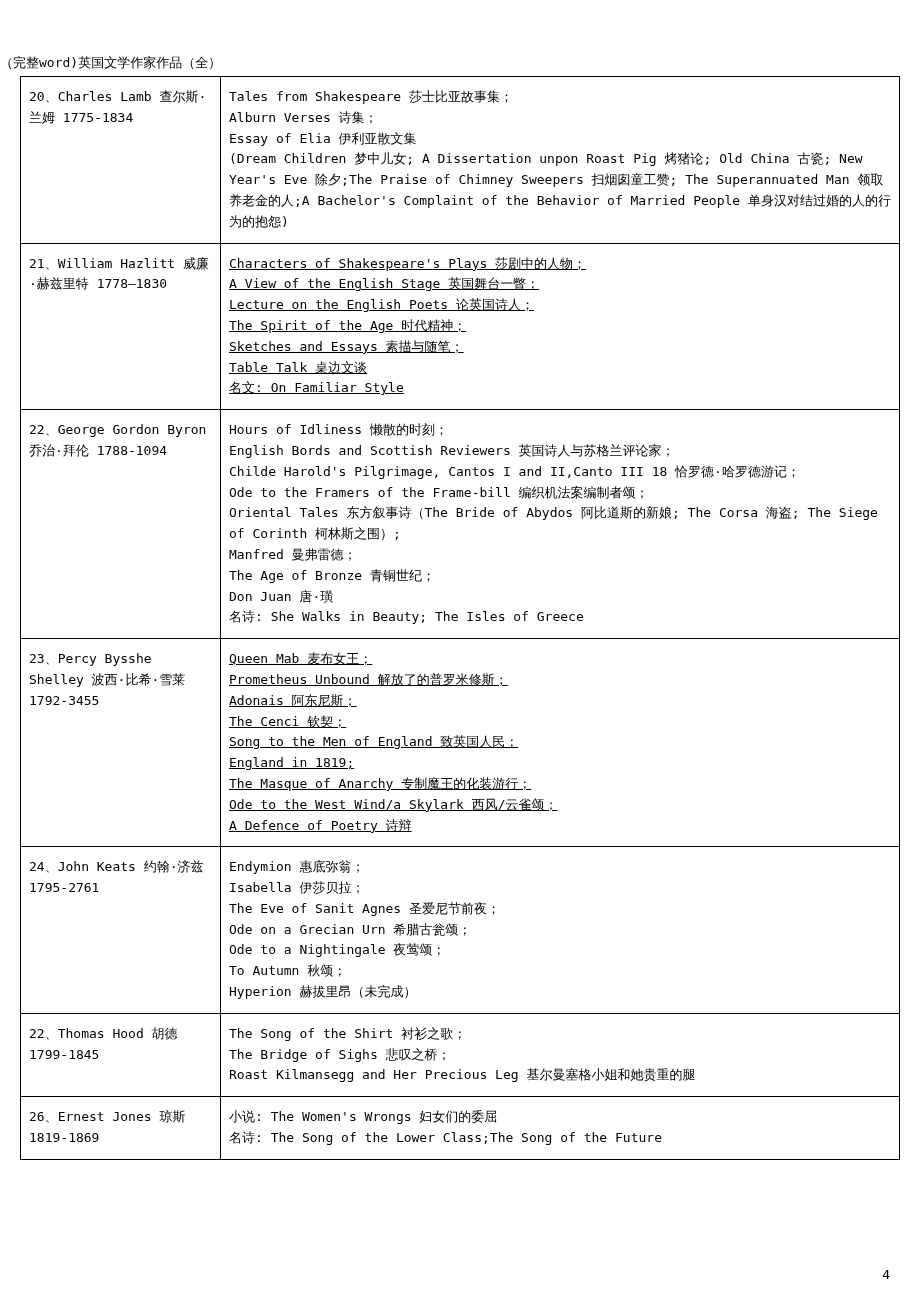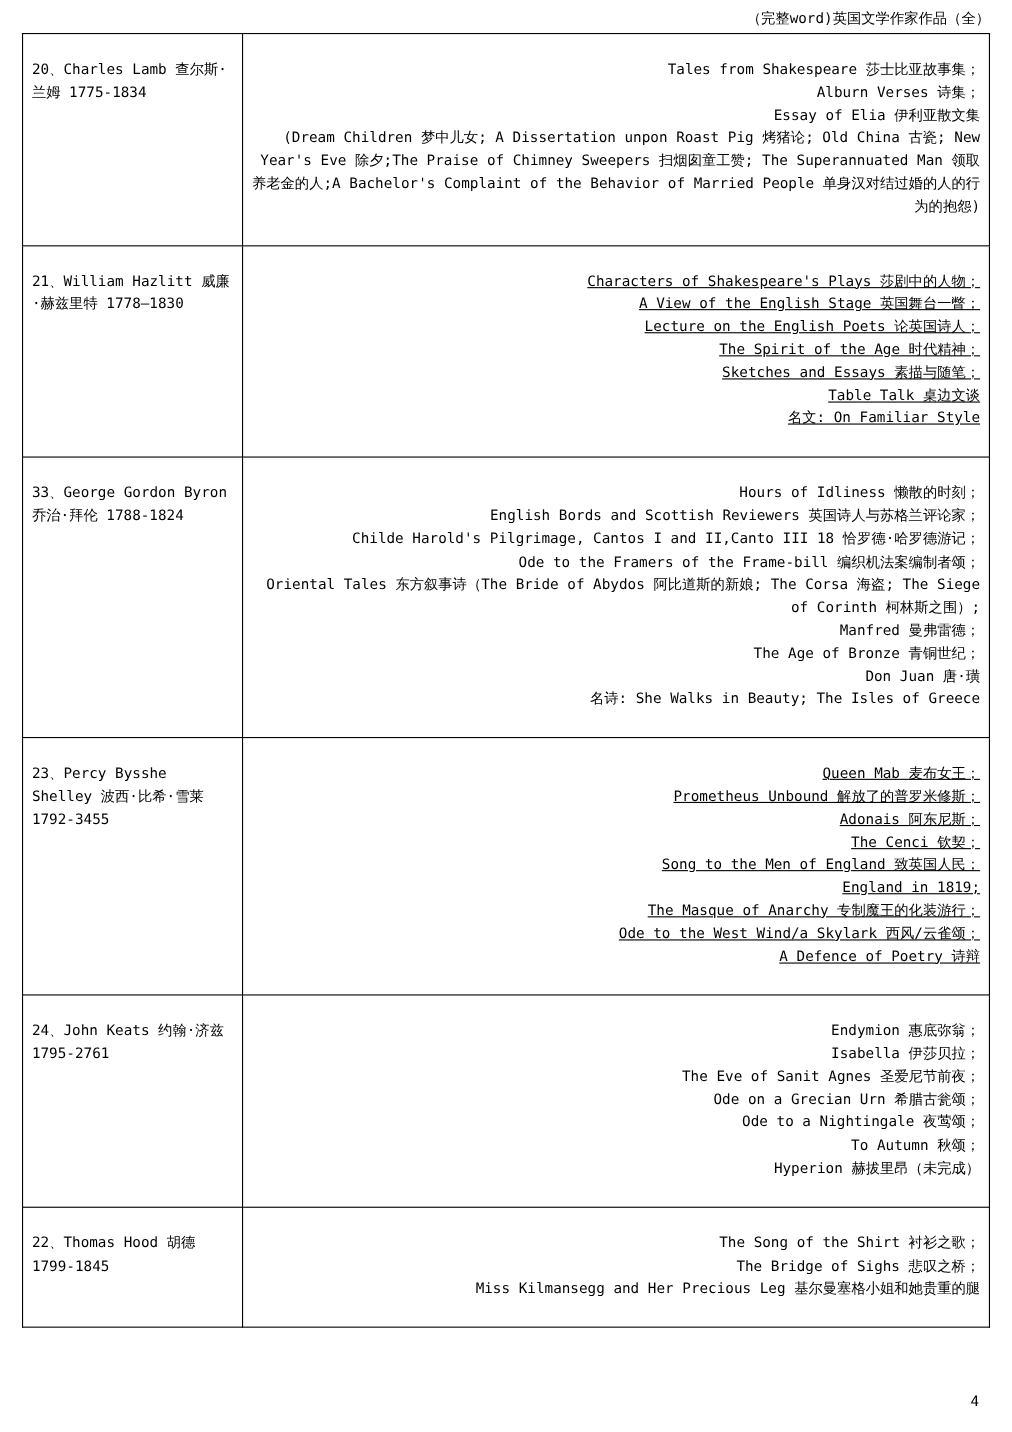--- a/index.html
+++ b/index.html
@@ -6,43 +6,43 @@
     body {
       background: #fff;
       font-family: "MS Gothic", "SimSun", monospace;
       font-size: 13px;
       color: #000;
       width: 920px;
       min-height: 1302px;
       position: relative;
     }
     .page-header {
-      text-align: right;
+      text-align: left;
       padding: 8px 20px 4px 0;
       font-size: 13px;
+      margin-top: 46px;
     }
     .main-table {
       border-collapse: collapse;
       width: calc(100% - 40px);
       margin: 0 20px;
       border: 1px solid #000;
     }
     .main-table td {
       border: 1px solid #000;
       vertical-align: top;
-      padding: 23px 8px;
+      padding: 10px 8px;
       line-height: 1.6;
     }
     .author-cell {
       width: 200px;
       min-width: 200px;
     }
     .works-cell {
       width: auto;
-      text-align: right;
     }
     .page-number {
       position: absolute;
       bottom: 20px;
       right: 30px;
       font-size: 13px;
     }
   </style>
 </head>
 <body>
@@ -64,21 +64,21 @@
         <td class="author-cell">21、William Hazlitt 威廉·赫兹里特 1778—1830</td>
         <td class="works-cell" style="white-space: pre-wrap; text-decoration: underline;">Characters of Shakespeare's Plays 莎剧中的人物；
 A View of the English Stage 英国舞台一瞥；
 Lecture on the English Poets 论英国诗人；
 The Spirit of the Age 时代精神；
 Sketches and Essays 素描与随笔；
 Table Talk 桌边文谈
 名文: On Familiar Style</td>
       </tr>
       <tr>
-        <td class="author-cell">33、George Gordon Byron 乔治·拜伦 1788-1824</td>
+        <td class="author-cell">22、George Gordon Byron 乔治·拜伦 1788-1094</td>
         <td class="works-cell" style="white-space: pre-wrap; margin-left: 34px;">Hours of Idliness 懒散的时刻；
 English Bords and Scottish Reviewers 英国诗人与苏格兰评论家；
 Childe Harold's Pilgrimage, Cantos I and II,Canto III 18 恰罗德·哈罗德游记；
 Ode to the Framers of the Frame-bill 编织机法案编制者颂；
 Oriental Tales 东方叙事诗（The Bride of Abydos 阿比道斯的新娘; The Corsa 海盗; The Siege of Corinth 柯林斯之围）;
 Manfred 曼弗雷德；
 The Age of Bronze 青铜世纪；
 Don Juan 唐·璜
 名诗: She Walks in Beauty; The Isles of Greece</td>
       </tr>
@@ -101,18 +101,23 @@
 The Eve of Sanit Agnes 圣爱尼节前夜；
 Ode on a Grecian Urn 希腊古瓮颂；
 Ode to a Nightingale 夜莺颂；
 To Autumn 秋颂；
 Hyperion 赫拔里昂（未完成）</td>
       </tr>
       <tr>
         <td class="author-cell">22、Thomas Hood 胡德 1799-1845</td>
         <td class="works-cell" style="white-space: pre-wrap;">The Song of the Shirt 衬衫之歌；
 The Bridge of Sighs 悲叹之桥；
-Miss Kilmansegg and Her Precious Leg 基尔曼塞格小姐和她贵重的腿</td>
+Roast Kilmansegg and Her Precious Leg 基尔曼塞格小姐和她贵重的腿</td>
+      </tr>
+      <tr>
+        <td class="author-cell">26、Ernest Jones 琼斯 1819-1869</td>
+        <td class="works-cell" style="white-space: pre-wrap;">小说: The Women's Wrongs 妇女们的委屈
+名诗: The Song of the Lower Class;The Song of the Future</td>
       </tr>
     </tbody>
 </table>
 
 <div class="page-number">4</div>
 
 </body></html>

